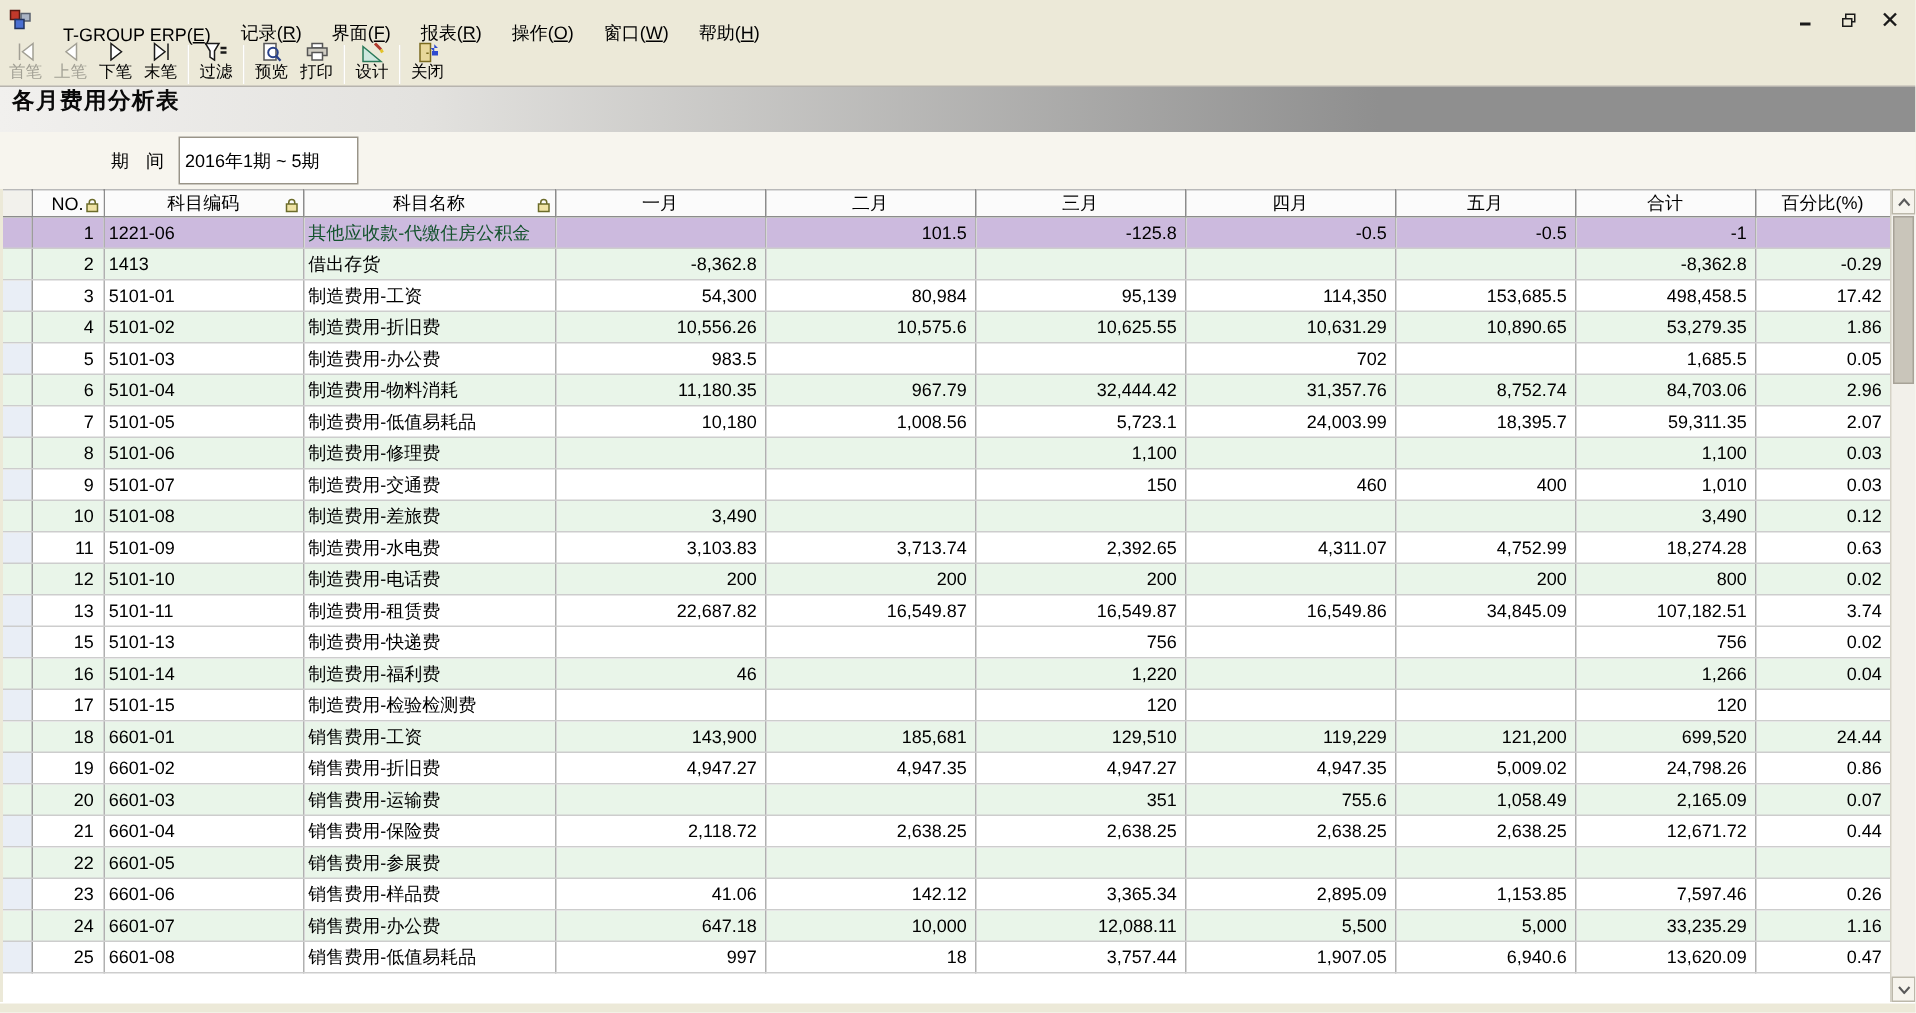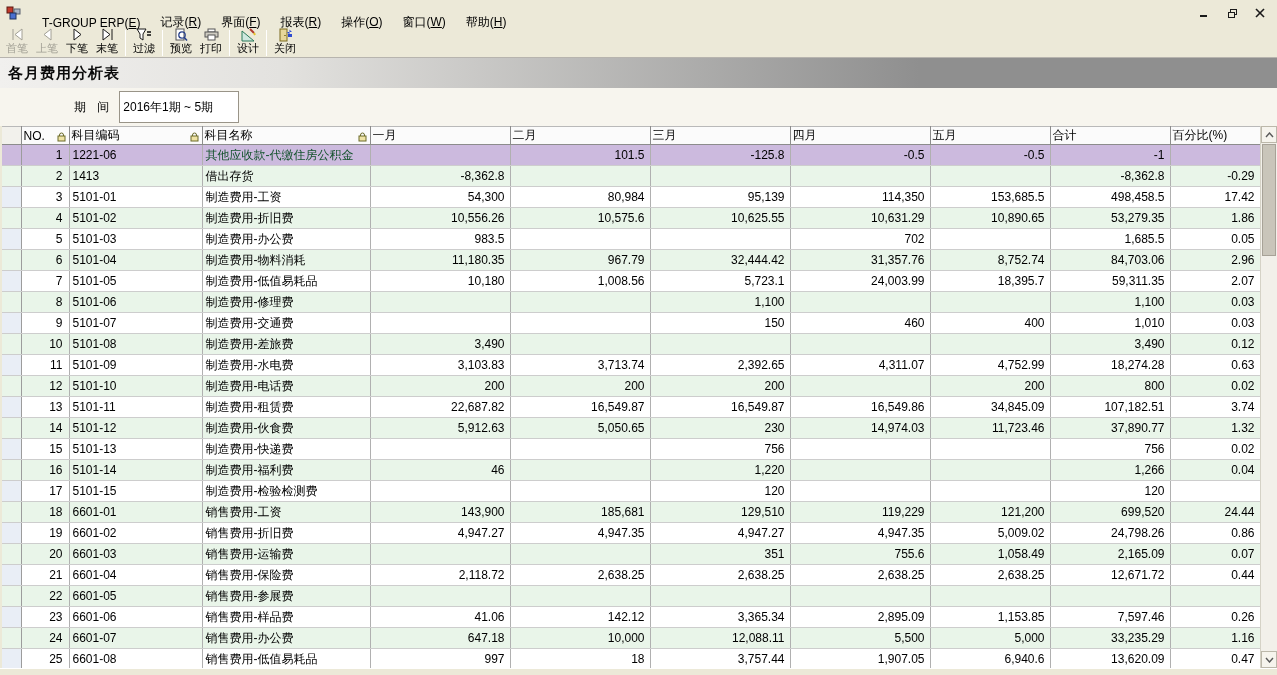--- a/index.html
+++ b/index.html
@@ -19,36 +19,36 @@
 
   
   .toolbar { height:31px; display:flex; align-items:center; padding:1px 2px 0 2px; background:var(--window-chrome,#ece9d8); }
   .tbtn { display:flex; flex-direction:column; align-items:center; justify-content:flex-start; padding:0 3px; min-width:30px; height:30px; }
   .tbtn .ticon { height:15px; display:flex; align-items:center; }
   .tbtn .tlabel { font-size:11px; line-height:13px; white-space:nowrap; }
   .tbtn.disabled .tlabel { color:#a2a095; }
   .tsep { width:1px; height:26px; background:#c9c5b4; border-right:1px solid #fff; margin:2px 3px 0 3px; }
 
   
-  .title-band { height:31px; display:flex; align-items:center; padding-left:8px;
+  .title-band { height:31px; display:flex; align-items:flex-start; padding-left:8px;
     background:linear-gradient(to right,#f1f0ee 0%,#e3e2df 22%,#8f8f8f 72%,#8f8f8f 100%);
     border-top:1px solid #b7b4ae;font-family:Liberation Mono, monospace; }
   .title-band .rtitle { font-size:15px; font-weight:bold; color:#0a0a0a; letter-spacing:1px; }
 
   
   .period-row { height:38px; background:#f7f5ee; display:flex; align-items:center; padding-left:74px; }
   .plabel { margin-right:6px; letter-spacing:4px; }
   .pinput { width:120px; height:32px; border:1px solid #999488; background:#fff; font-size:12px;
     font-family:"Liberation Sans", sans-serif; padding:1px 3px; }
 
   
   .gridwrap { position:absolute; left:2px; right:0; top:126px; height:542px; background:#fff; overflow:hidden; }
   table.grid { border-collapse:collapse; table-layout:fixed; width:1258px; }
   .grid th {
-    height:18px; background:#fbfbfb; font-weight:normal; font-size:12px; text-align:left;
+    height:18px; background:#fbfbfb; font-weight:normal; font-size:12px; text-align:center;
     border-right:1px solid #8c8c8c; border-bottom:1px solid #8c8c8c; border-top:1px solid #b9b9b9;
     position:relative; white-space:nowrap; overflow:hidden; padding:0 2px;margin-top:36px;
   }
   .grid th .lock { position:absolute; right:3px; top:4px; }
   .grid td {
     height:21px; border-right:1px solid #b0b0b0; border-bottom:1px solid #cdcdcd;
     white-space:nowrap; overflow:hidden; padding:0 4px; background:#fff;
   }
   .grid td.no  { text-align:right; padding-right:6px; }
   .grid td.code, .grid td.name { text-align:left; padding-left:3px; }
@@ -410,33 +410,20 @@
           <td class="code">5101-11</td>
           <td class="name">制造费用-租赁费</td>
           <td class="num">22,687.82</td>
           <td class="num">16,549.87</td>
           <td class="num">16,549.87</td>
           <td class="num">16,549.86</td>
           <td class="num">34,845.09</td>
           <td class="num">107,182.51</td>
           <td class="num">3.74</td>
         </tr>
-        <tr class="alt">
-          <td class="ind"></td>
-          <td class="no">14</td>
-          <td class="code">5101-12</td>
-          <td class="name">制造费用-伙食费</td>
-          <td class="num">5,912.63</td>
-          <td class="num">5,050.65</td>
-          <td class="num">230</td>
-          <td class="num">14,974.03</td>
-          <td class="num">11,723.46</td>
-          <td class="num">37,890.77</td>
-          <td class="num">1.32</td>
-        </tr>
         <tr>
           <td class="ind"></td>
           <td class="no">15</td>
           <td class="code">5101-13</td>
           <td class="name">制造费用-快递费</td>
           <td class="num"></td>
           <td class="num"></td>
           <td class="num">756</td>
           <td class="num"></td>
           <td class="num"></td>

